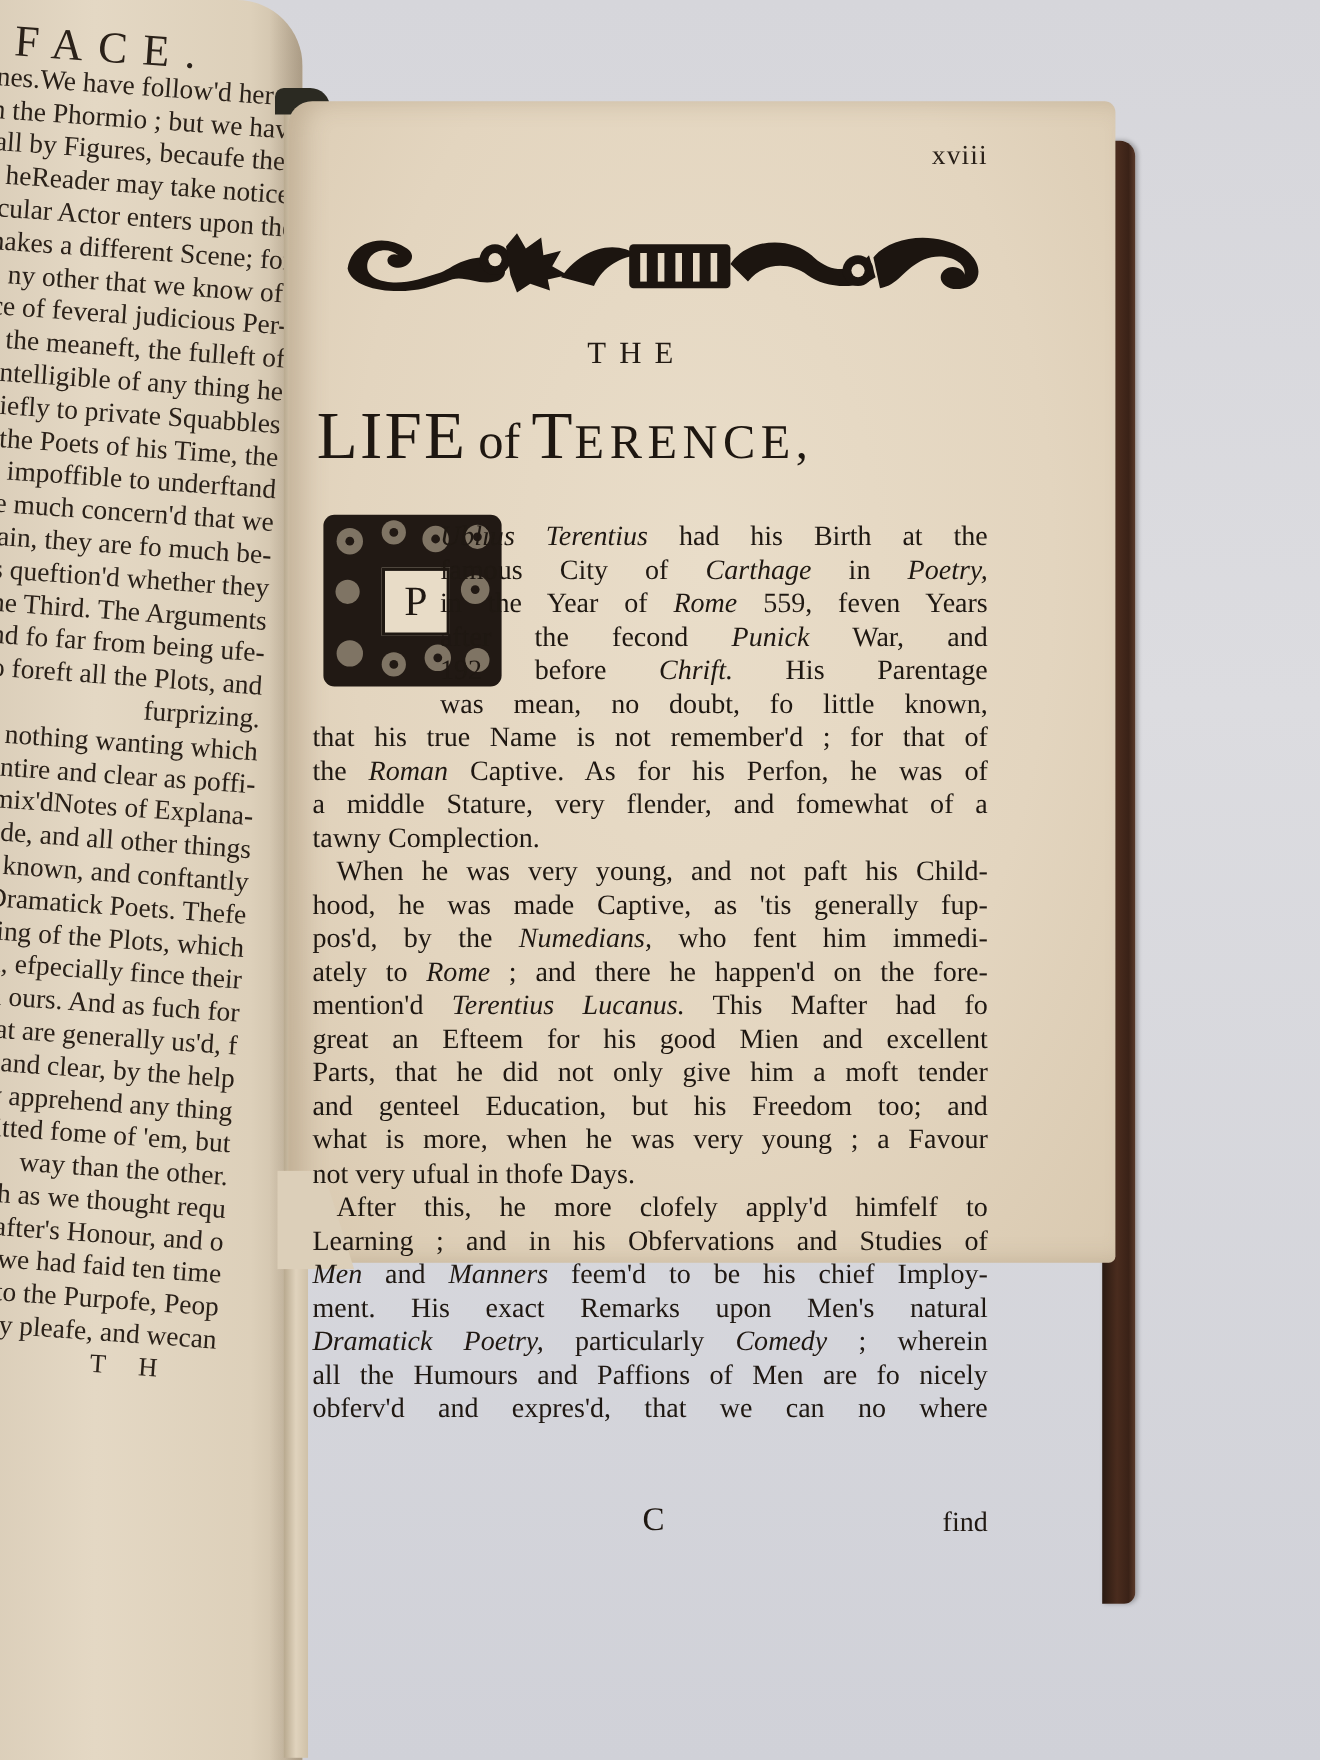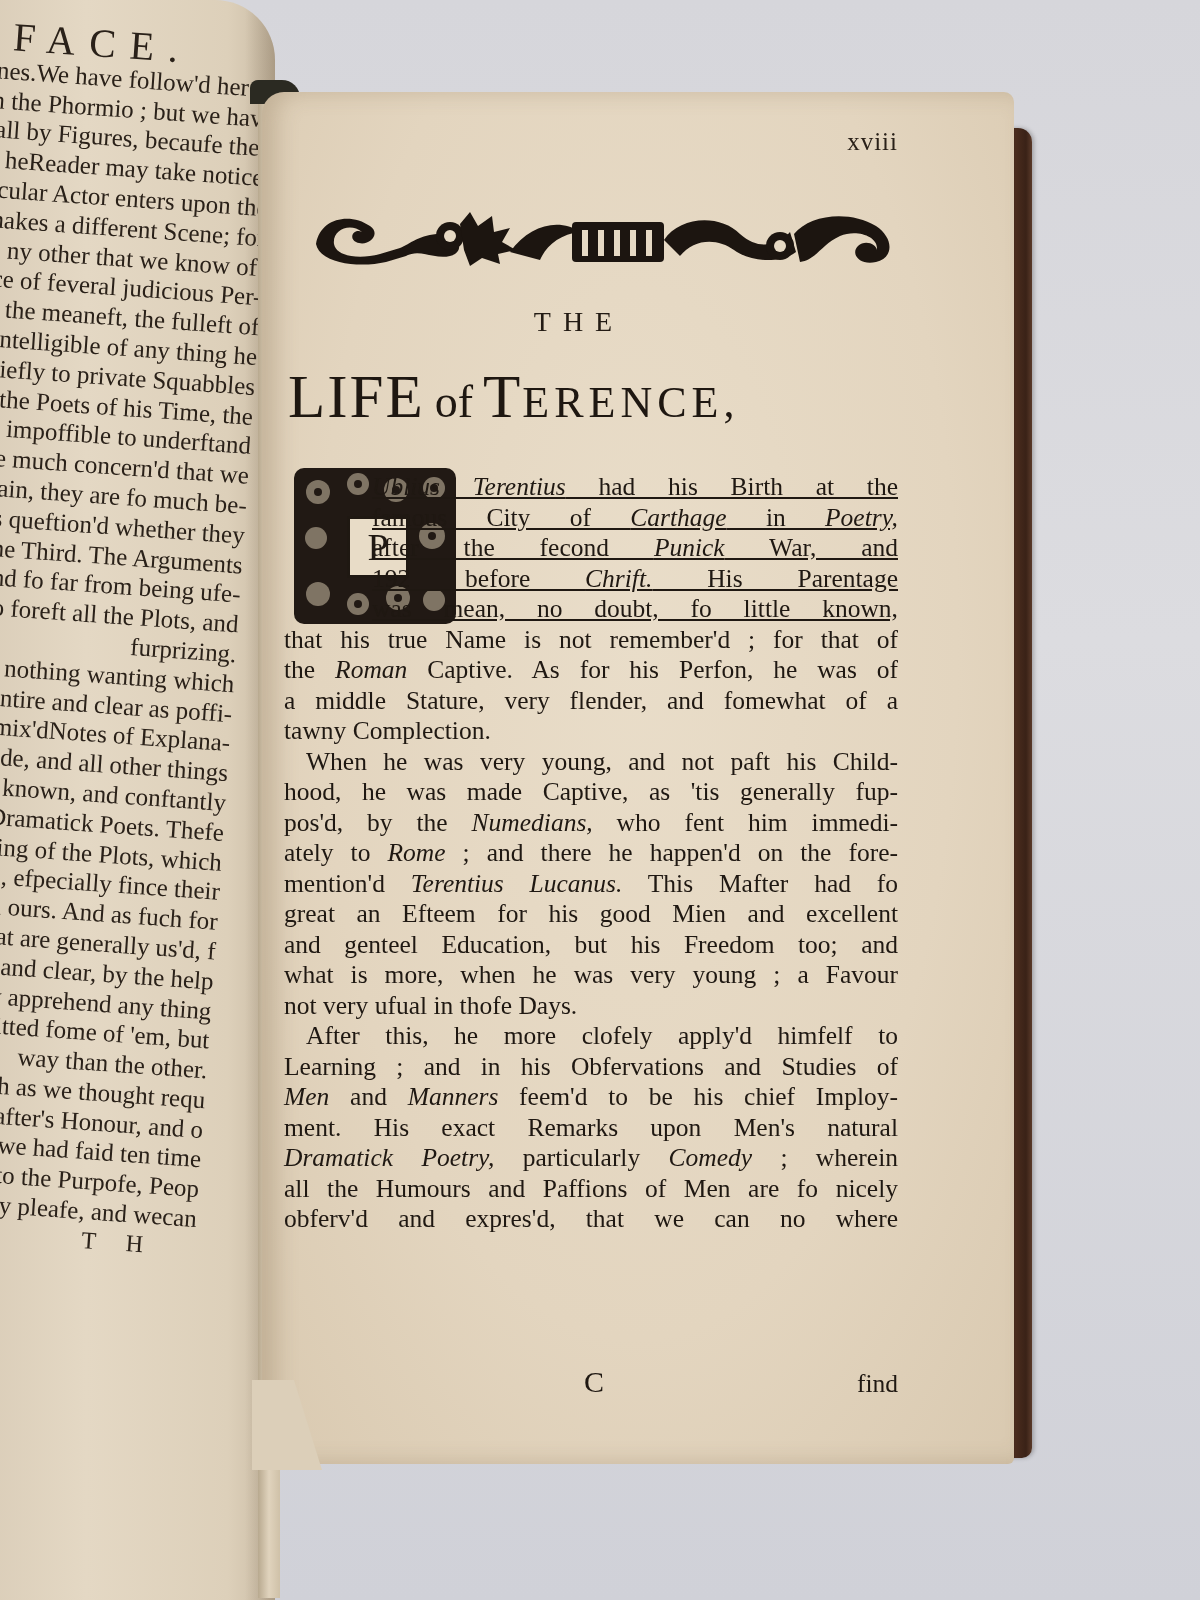--- a/index.html
+++ b/index.html
@@ -44,21 +44,21 @@
     position:absolute; left:258px; top:88px; width:22px; height:1510px;
     background: linear-gradient(90deg,#b8a98f 0%,#e0d3bd 50%,#cfc1a8 100%);
   }
   .headband {
     position:absolute; left:250px; top:80px; width:50px; height:24px;
     background:#2b2a22; border-radius:8px 18px 0 0;
   }
 
   
   .right-page {
-    position:absolute; left:262px; top:92px; width:752px; height:1372px;
+    position:absolute; left:262px; top:92px; width:752px; height:1056px;
     background: radial-gradient(ellipse at 50% 40%,#e9ddc9 0%,#e3d5bf 60%,#d9c9b0 100%);
     border-radius: 22px 10px 6px 0;
     box-shadow: inset 14px 0 22px rgba(120,95,65,.25);
   }
   .right-page .fold {
     position:absolute; left:-10px; bottom:-6px; width:70px; height:90px;
     background:#dccfb9; clip-path: polygon(0 0,60% 0,100% 100%,0 100%);
   }
   .page-num {
     position:absolute; right:116px; top:36px; font-size:25px; color:#2a2119; letter-spacing:1px;
@@ -84,21 +84,21 @@
     background:#e8dcc7; border:3px solid #1f1812;
     display:flex; align-items:center; justify-content:center;
     font-size:38px; color:#1f1812;
   }
 
   .body {
     position:absolute; left:22px; top:380px; width:614px;
     color:#1f1812; font-size:25.5px; line-height:30.5px;
   }
   .ln { display:block; white-space:nowrap; text-align:justify; text-align-last:justify; height:30.5px; }
-  .ln.indent-cap { margin-left:88px;text-decoration:underline; }
+  .ln.indent-cap { margin-left:116px; }
   .ln.last { text-align-last:left; }
   .ln.para { text-indent:22px; }
   .it { font-style:italic; }
 
   .sig-row { position:absolute; left:22px; top:1273px; width:614px; font-size:25.5px; color:#1f1812; }
   .sig { position:absolute; left:300px; top:0; font-size:30px; }
   .catch { position:absolute; right:0; top:4px; }
 </style>
 </head>
 <body>
@@ -216,33 +216,35 @@
             <circle cx="66" cy="138" r="4"></circle>
             <circle cx="106" cy="132" r="4"></circle>
         </g>
       </svg>
       <div class="dropcap-letter">P</div>
     </div>
 
     <div class="body" id="right-lines">
         <span class="ln indent-cap"><span class="it">Ublius Terentius</span><span> had his Birth at the</span></span>
         <span class="ln indent-cap"><span>famous City of </span><span class="it">Carthage</span><span> in </span><span class="it">Poetry,</span></span>
+        <span class="ln indent-cap"><span>in the Year of </span><span class="it">Rome</span><span> 559, feven Years</span></span>
         <span class="ln indent-cap"><span>after the fecond </span><span class="it">Punick</span><span> War, and</span></span>
         <span class="ln indent-cap"><span>192 before </span><span class="it">Chrift.</span><span>  His Parentage</span></span>
         <span class="ln indent-cap"><span>was mean, no doubt, fo little known,</span></span>
         <span class="ln"><span>that his true Name is not remember'd ; for that of</span></span>
         <span class="ln"><span>the </span><span class="it">Roman</span><span> Captive.  As for his Perfon, he was of</span></span>
         <span class="ln"><span>a middle Stature, very flender, and fomewhat of a</span></span>
         <span class="ln last"><span>tawny Complection.</span></span>
         <span class="ln para"><span>When he was very young, and not paft his Child-</span></span>
         <span class="ln"><span>hood, he was made Captive, as 'tis generally fup-</span></span>
         <span class="ln"><span>pos'd, by the </span><span class="it">Numedians,</span><span> who fent him immedi-</span></span>
         <span class="ln"><span>ately to </span><span class="it">Rome</span><span> ; and there he happen'd on the fore-</span></span>
         <span class="ln"><span>mention'd </span><span class="it">Terentius Lucanus.</span><span>  This Mafter had fo</span></span>
         <span class="ln"><span>great an Efteem for his good Mien and excellent</span></span>
+        <span class="ln"><span>Parts, that he did not only give him a moft tender</span></span>
         <span class="ln"><span>and genteel Education, but his Freedom too; and</span></span>
         <span class="ln"><span>what is more, when he was very young ; a Favour</span></span>
         <span class="ln last"><span>not very ufual in thofe Days.</span></span>
         <span class="ln para"><span>After this, he more clofely apply'd himfelf to</span></span>
         <span class="ln"><span>Learning ; and in his Obfervations and Studies of</span></span>
         <span class="ln"><span class="it">Men</span><span> and </span><span class="it">Manners</span><span> feem'd to be his chief Imploy-</span></span>
         <span class="ln"><span>ment.  His exact Remarks upon Men's natural</span></span>
         <span class="ln"><span class="it">Dramatick Poetry,</span><span> particularly </span><span class="it">Comedy</span><span> ; wherein</span></span>
         <span class="ln"><span>all the Humours and Paffions of Men are fo nicely</span></span>
         <span class="ln"><span>obferv'd and expres'd, that we can no where</span></span>

